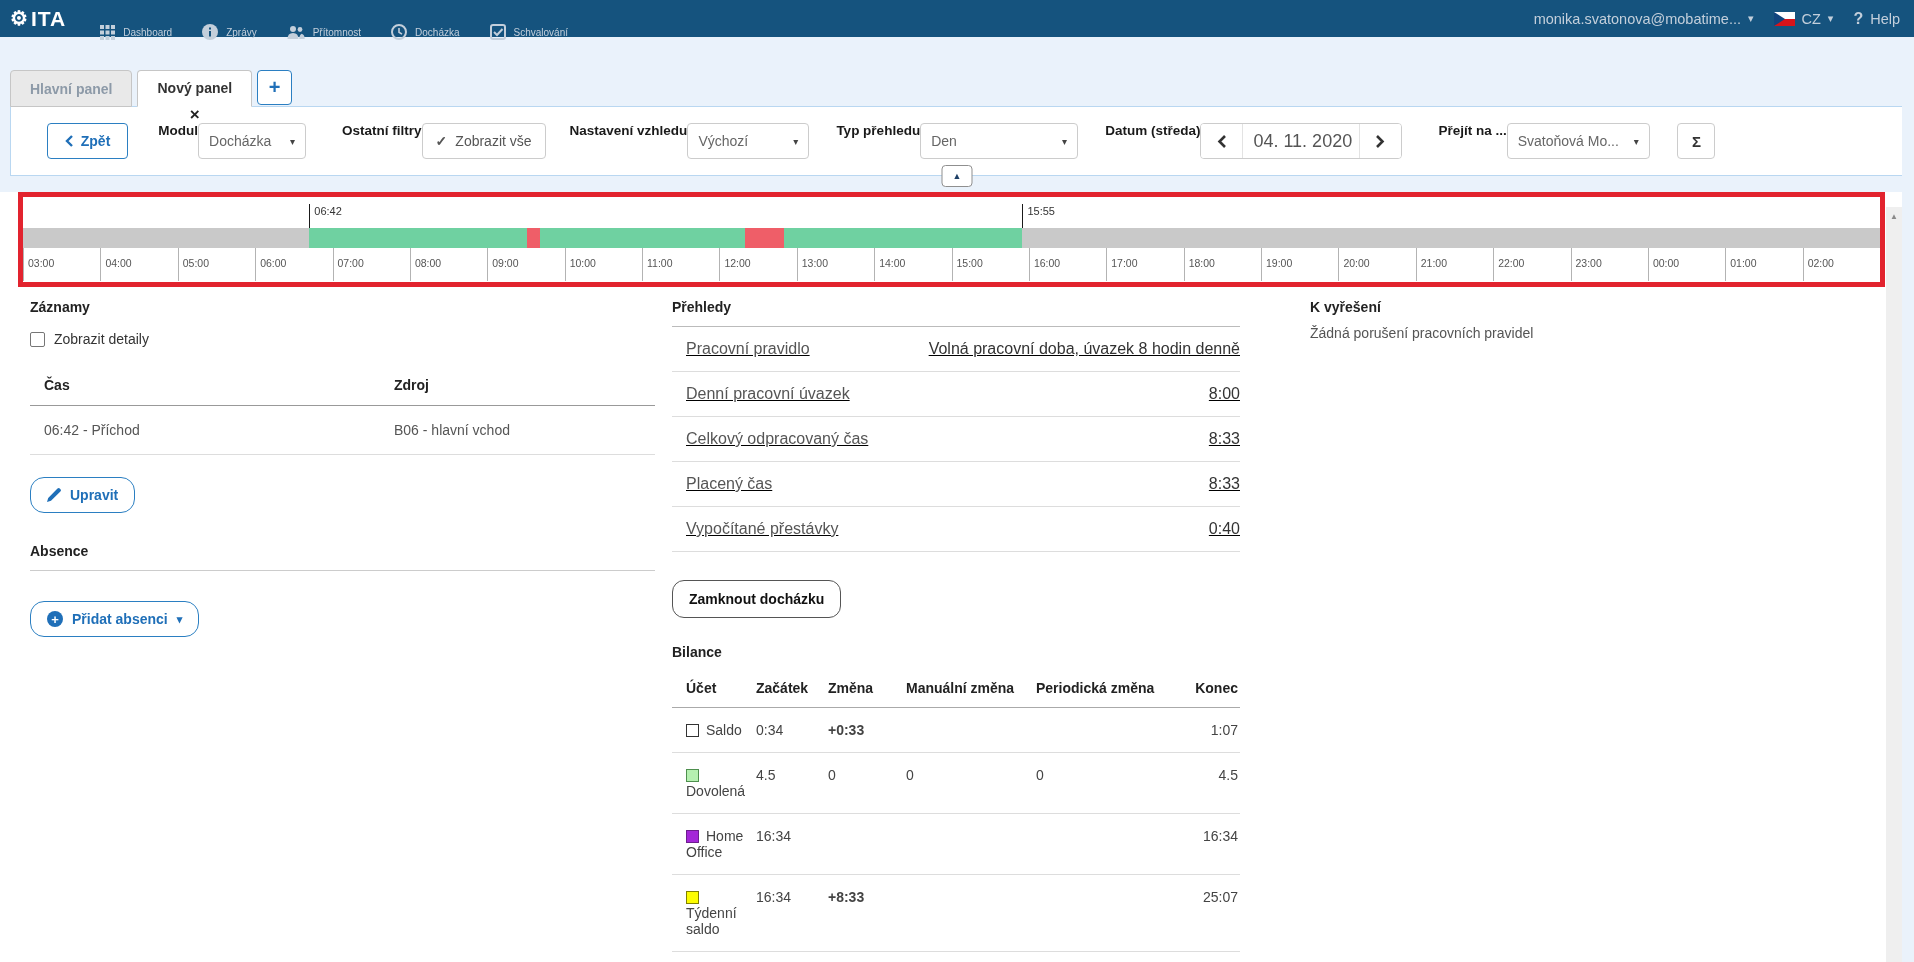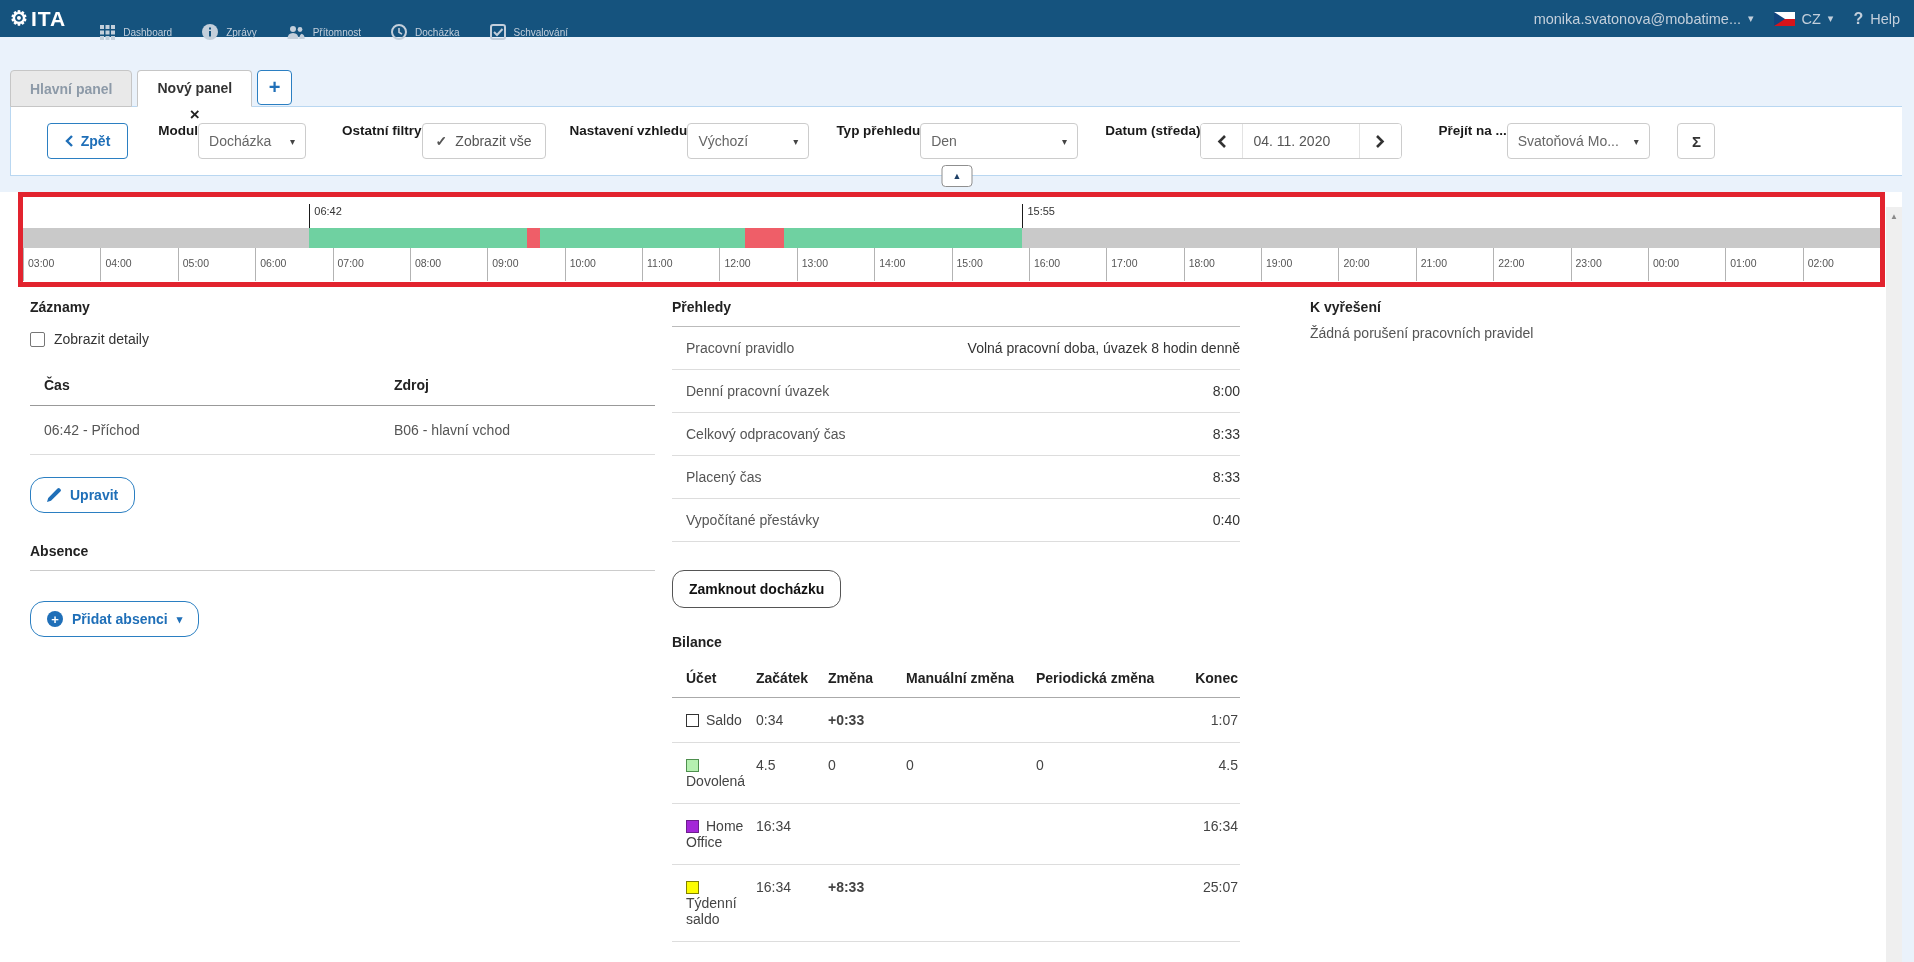--- a/index.html
+++ b/index.html
@@ -38,21 +38,21 @@
   .tlabel { font-size:13.5px; font-weight:bold; color:#1a1a1a; margin:0 0 8px 2px; }
   .ctrl { height:36px; border:1px solid #cccccc; border-radius:4px; background:#fff; display:flex; align-items:center;
           font-size:14px; color:#666; padding:0 10px; cursor:pointer; }
   .btn-back { border:1px solid #2b7fc2; color:#1f6fb8; font-weight:bold; gap:8px; padding:0 17px; }
   .sel { justify-content:space-between; gap:10px; }
   .sel .caret { color:#444; font-size:10px; }
   .btn-filter { color:#555; gap:8px; padding:0 13px; }
   .btn-filter .chk { color:#555; font-weight:bold; }
   .date-group { height:36px; border:1px solid #ccc; border-radius:4px; background:#fff; display:flex; align-items:stretch; overflow:hidden; }
   .date-arrow { width:41px; display:flex; align-items:center; justify-content:center; cursor:pointer; background:#fff; border:none; }
-  .date-value { width:118px; display:flex; align-items:center; padding-left:10px; font-size:14px; color:#555;
+  .date-value { width:118px; display:flex; align-items:center; padding-left:10px; font-size:18px; color:#555;
                 border-left:1px solid #e3e3e3; border-right:1px solid #e3e3e3; cursor:text; }
   .btn-sigma { width:38px; justify-content:center; color:#333; font-weight:bold; font-size:15px; padding:0; }
   .collapse-btn { position:absolute; left:50%; bottom:-12px; transform:translateX(-50%); width:31px; height:22px; background:#fff;
                   border:1px solid #8f8f8f; border-radius:4px; display:flex; align-items:center; justify-content:center;
                   color:#1d3f66; font-size:9px; cursor:pointer; z-index:3; }
 
   
   .g-ml-28 { margin-left:28px; } .g-ml-34 { margin-left:34px; } .g-ml-22 { margin-left:22px; } .g-ml-25 { margin-left:25px; }
   .w-105 { width:108px; } .w-120 { width:122px; } .w-155 { width:158px; } .w-140 { width:143px; }
 
@@ -85,21 +85,21 @@
   .btn-outline-blue { display:inline-flex; align-items:center; gap:9px; border:1px solid #2b7fc2; border-radius:14px; background:#fff;
                       color:#1f6fb8; font-weight:bold; font-size:14px; padding:9px 16px; cursor:pointer; }
   .mt-22 { margin-top:22px; }
   .absence-title { margin-top:30px; padding-bottom:11px; border-bottom:1px solid #ccc; }
   .absence-empty { color:#555; font-size:14px; padding:15px 0 0 14px; }
   .btn-add-absence { margin-top:30px; gap:9px; }
   .plus-circle { width:16px; height:16px; border-radius:50%; background:#1f6fb8; color:#fff; font-size:13px; font-weight:bold;
                  display:flex; align-items:center; justify-content:center; line-height:1; }
 
   .prehledy-title { padding-bottom:11px; border-bottom:1px solid #bbb; }
-  .prehledy-row { display:flex; justify-content:space-between; align-items:center; padding:13px 0; border-bottom:1px solid #ddd; font-size:14px; }
+  .prehledy-row { display:flex; justify-content:space-between; align-items:center; padding:13px 0; border-bottom:1px solid #ddd; font-size:16px;text-decoration:underline; }
   .prehledy-row .lbl { color:#555; padding-left:14px; }
   .prehledy-row .val { color:#333; }
 
   .btn-lock { display:inline-block; margin-top:28px; border:1px solid #555; border-radius:12px; background:#fff; color:#111;
               font-weight:bold; font-size:14px; padding:10px 16px; cursor:pointer; }
   .bilance-title { margin-top:26px; }
   .bilance-table { margin-top:12px; }
   .bilance-table th { text-align:left; font-weight:bold; color:#222; padding:8px 0 11px 0; border-bottom:1px solid #aaa; }
   .bilance-table td { color:#444; padding:14px 0; border-bottom:1px solid #ddd; vertical-align:top; }
   .bilance-table .acct { width:84px; padding-left:14px; }

